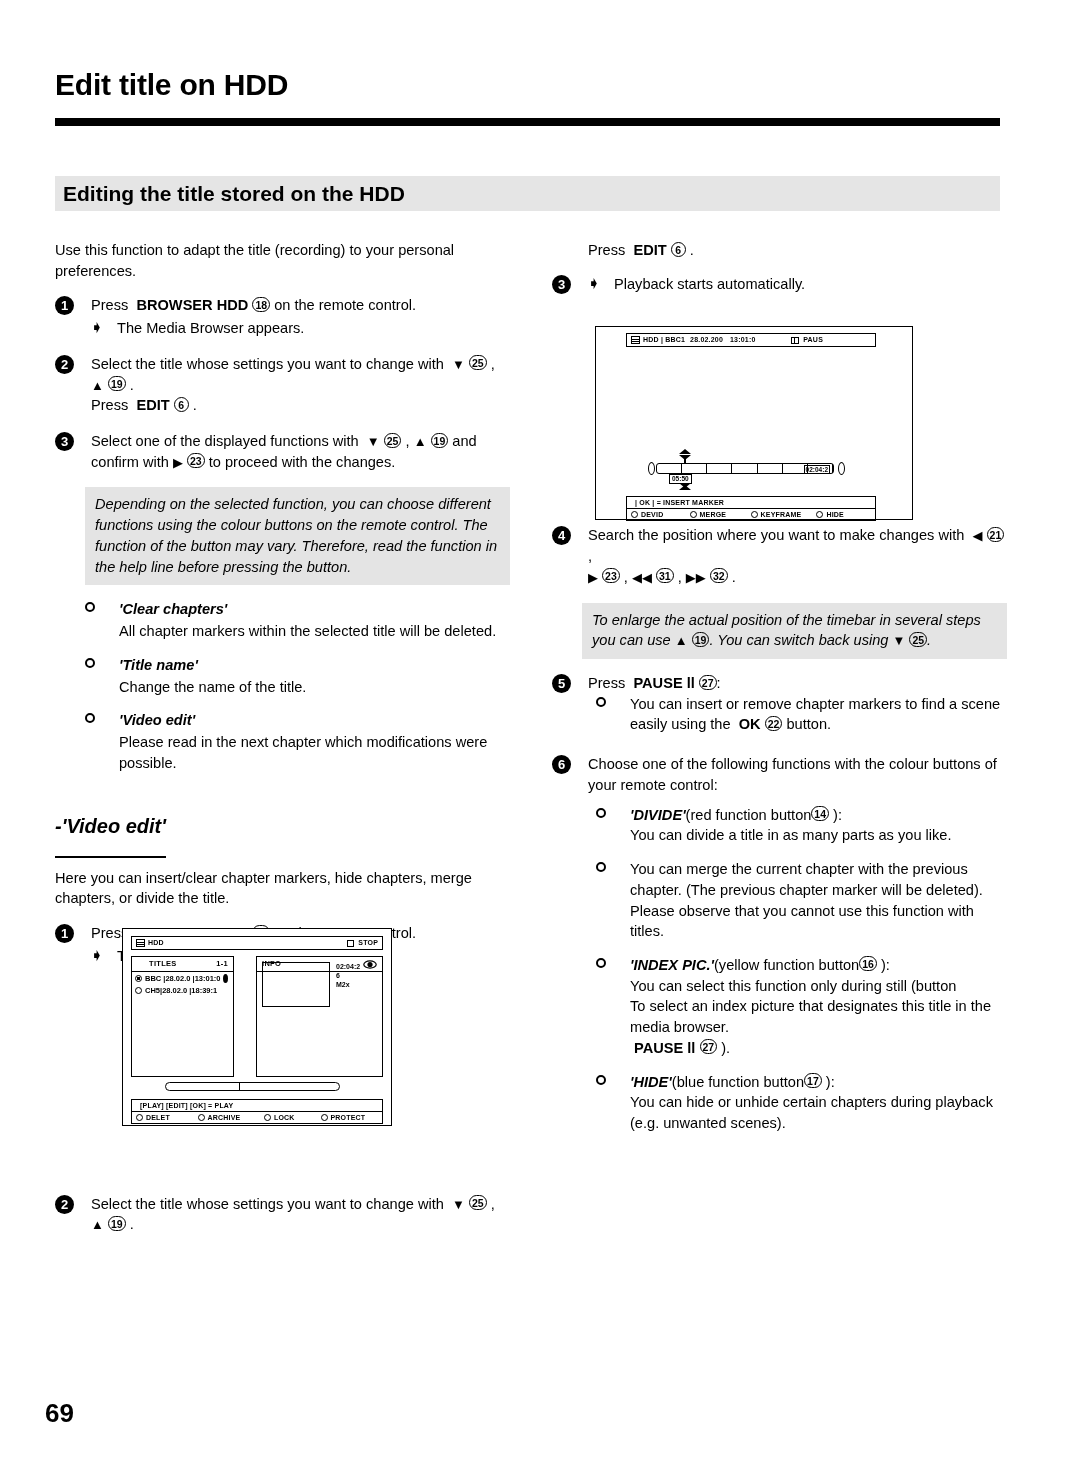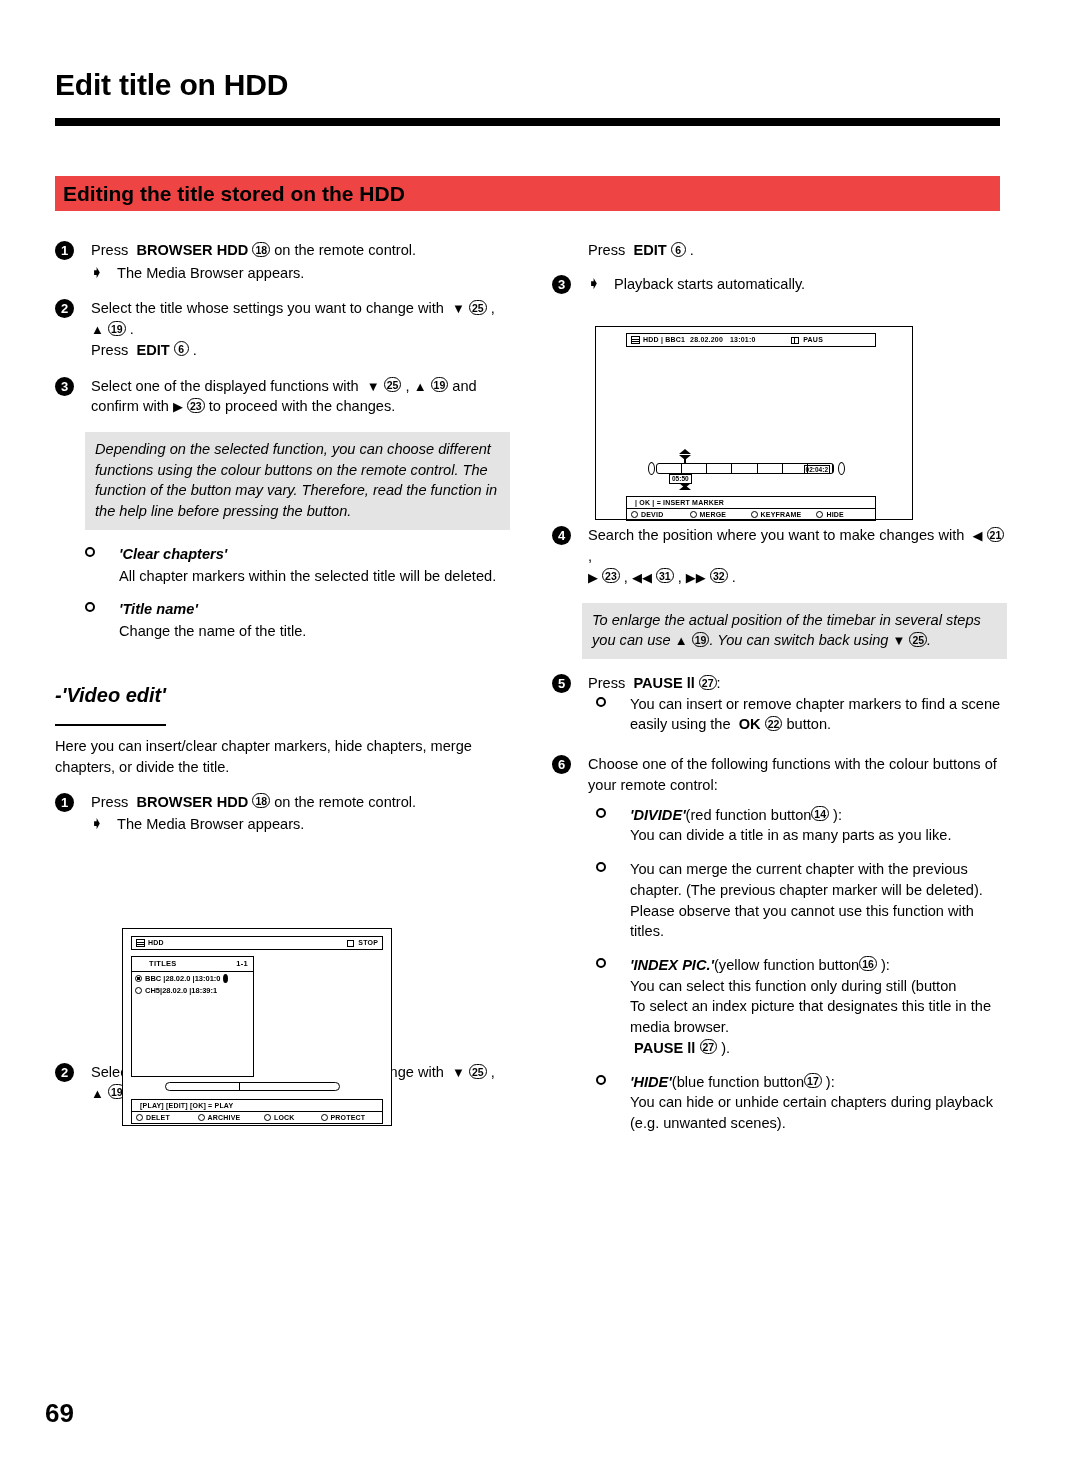--- a/index.html
+++ b/index.html
@@ -37,21 +37,21 @@
     width: 945px;
     height: 8px;
     background: #000;
   }
   .section-band {
     position: absolute;
     left: 55px;
     top: 176px;
     width: 945px;
     height: 35px;
-    background: #ef4444;
+    background: #e5e5e5;
   }
   .section-band-label {
     position: absolute;
     left: 8px;
     top: 6px;
     font-size: 21px;
     font-weight: bold;
   }
 
   
@@ -414,20 +414,21 @@
 <div class="page">
 
   <div class="chapter-title">Edit title on HDD</div>
   <div class="header-rule"></div>
   <div class="section-band">
     <div class="section-band-label">Editing the title stored on the HDD</div>
   </div>
 
   <div class="col col-left">
 
+    <p class="para">Use this function to adapt the title (recording) to your personal preferences.</p>
 
     <div class="step">
       <div class="step-num">1</div>
       <div>
         <span>Press</span>
         &nbsp;<span class="kb">BROWSER HDD</span>
         <span class="keyref">18</span>
         <span>on the remote control.</span>
       </div>
       <div class="sub">
@@ -479,20 +480,25 @@
       <div class="bullet-title">'Clear chapters'</div>
       <div class="bullet-body">All chapter markers within the selected title will be deleted.</div>
     </div>
 
     <div class="bullet">
       <span class="bullet-marker"></span>
       <div class="bullet-title">'Title name'</div>
       <div class="bullet-body">Change the name of the title.</div>
     </div>
 
+    <div class="bullet">
+      <span class="bullet-marker"></span>
+      <div class="bullet-title">'Video edit'</div>
+      <div class="bullet-body">Please read in the next chapter which modifications were possible.</div>
+    </div>
 
     <div>
       <div class="subsec">-'Video edit'</div>
     </div>
     <p class="para">Here you can insert/clear chapter markers, hide chapters, merge chapters, or divide the title.</p>
 
     <div class="step">
       <div class="step-num">1</div>
       <div>
         <span>Press</span>
@@ -525,21 +531,21 @@
 
       <div class="sbar" style="position:absolute;left:8px;top:7px;width:252px;">
         <span class="mini-ico"></span>
         <span>HDD</span>
         <span style="margin-left:auto;display:flex;align-items:center;">
           <span class="sq-ico"></span>
           <span>STOP</span>
         </span>
       </div>
 
-      <div class="panel" style="left:8px;top:27px;width:123px;height:121px;">
+      <div class="panel" style="left:8px;top:27px;width:103px;height:121px;">
         <div class="panel-head">
           <span style="margin-left:12px">TITLES</span>
           <span>1-1</span>
         </div>
         <div class="row row-sel">
           <span class="radio"></span>
           <span>BBC</span>
           <span>&nbsp;|</span>
           <span>28.02.0</span>
           <span>&nbsp;|</span>
@@ -549,20 +555,35 @@
         <div class="row">
           <span class="radio"></span>
           <span>CH5</span>
           <span>|</span>
           <span>28.02.0</span>
           <span>&nbsp;|</span>
           <span>18:39:1</span>
         </div>
       </div>
 
+      <div class="panel" style="left:133px;top:27px;width:127px;height:121px;">
+        <div class="panel-head">
+          <span>INFO</span>
+          <svg width="14" height="9" viewBox="0 0 14 9">
+            <ellipse cx="7" cy="4.5" rx="6.2" ry="3.6" fill="none" stroke="#000" stroke-width="1.2"></ellipse>
+            <circle cx="7" cy="4.5" r="2.6" fill="#000"></circle>
+          </svg>
+        </div>
+        <div class="thumb" style="left:5px;top:5px;width:68px;height:45px;"></div>
+        <div style="position:absolute;left:79px;top:5px;font-size:7px;font-weight:bold;line-height:9px;">
+          <div>02:04:2</div>
+          <div>6</div>
+          <div>M2x</div>
+        </div>
+      </div>
 
       <div class="scrollpill" style="left:42px;top:153px;width:175px;">
         <div class="thumbbar"></div>
       </div>
 
       <div class="helpline" style="left:8px;top:170px;width:252px;height:13px;">[PLAY] [EDIT] [OK]  = PLAY</div>
 
       <div class="colorbar" style="left:8px;top:182px;width:252px;height:13px;">
         <span style="width:25%;padding-left:4px;">
           <span class="radio"></span>

